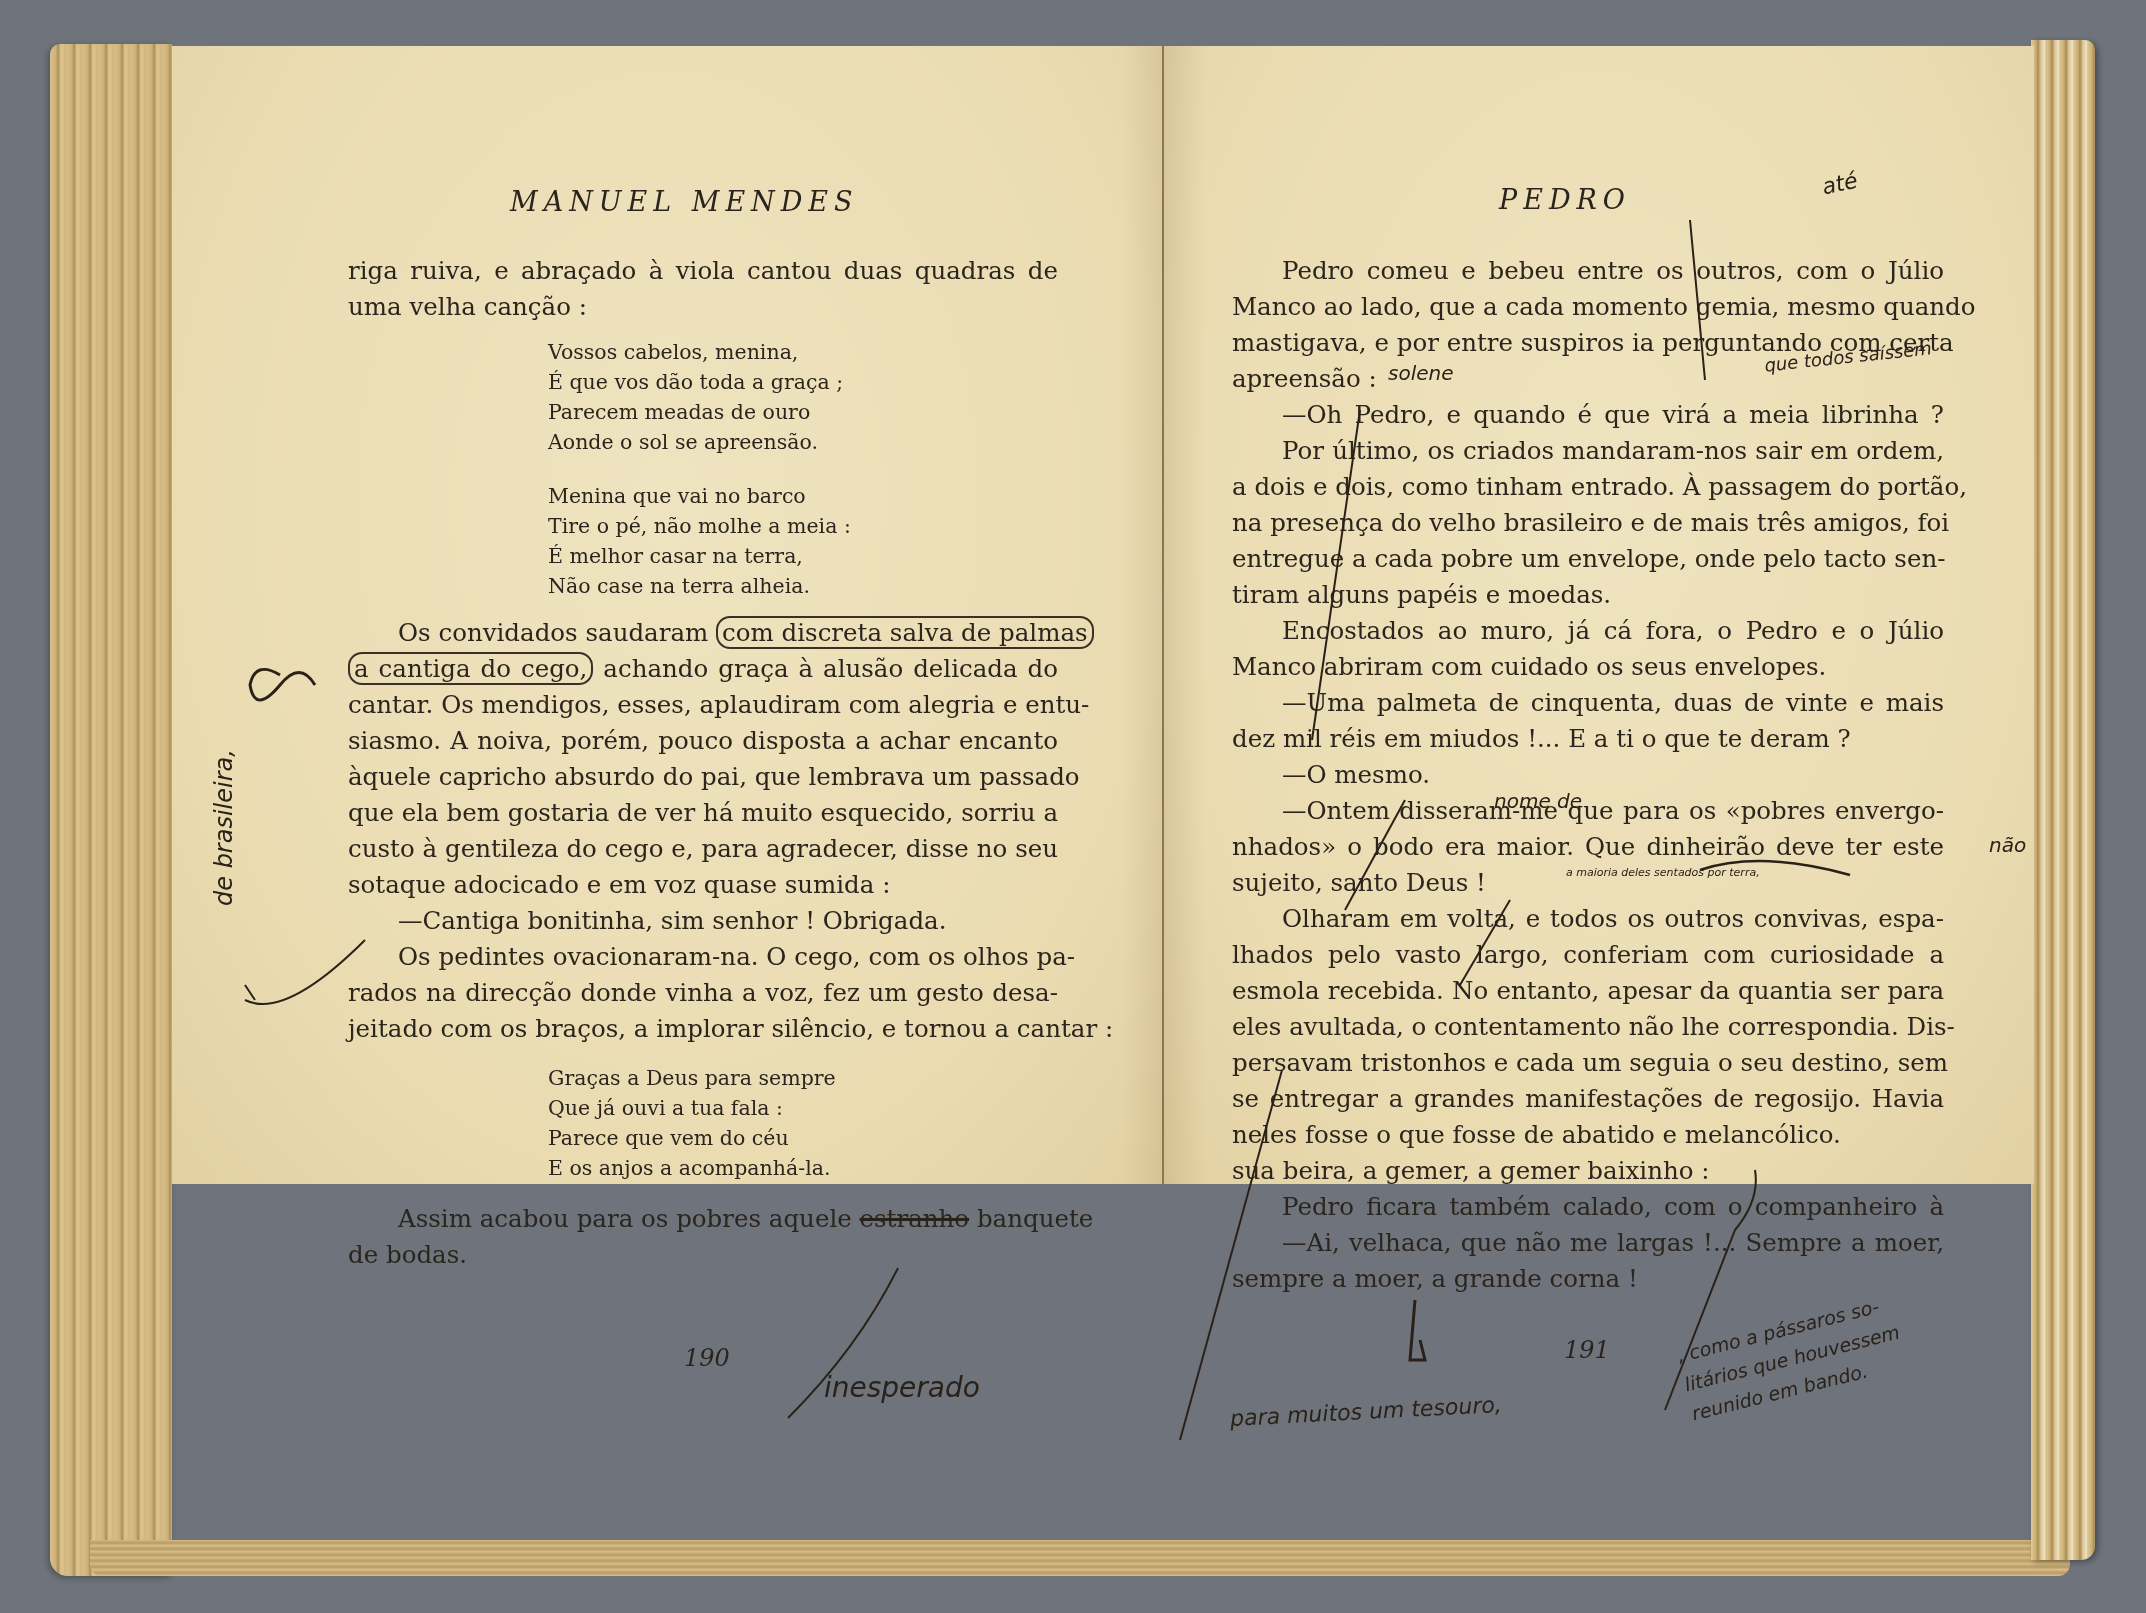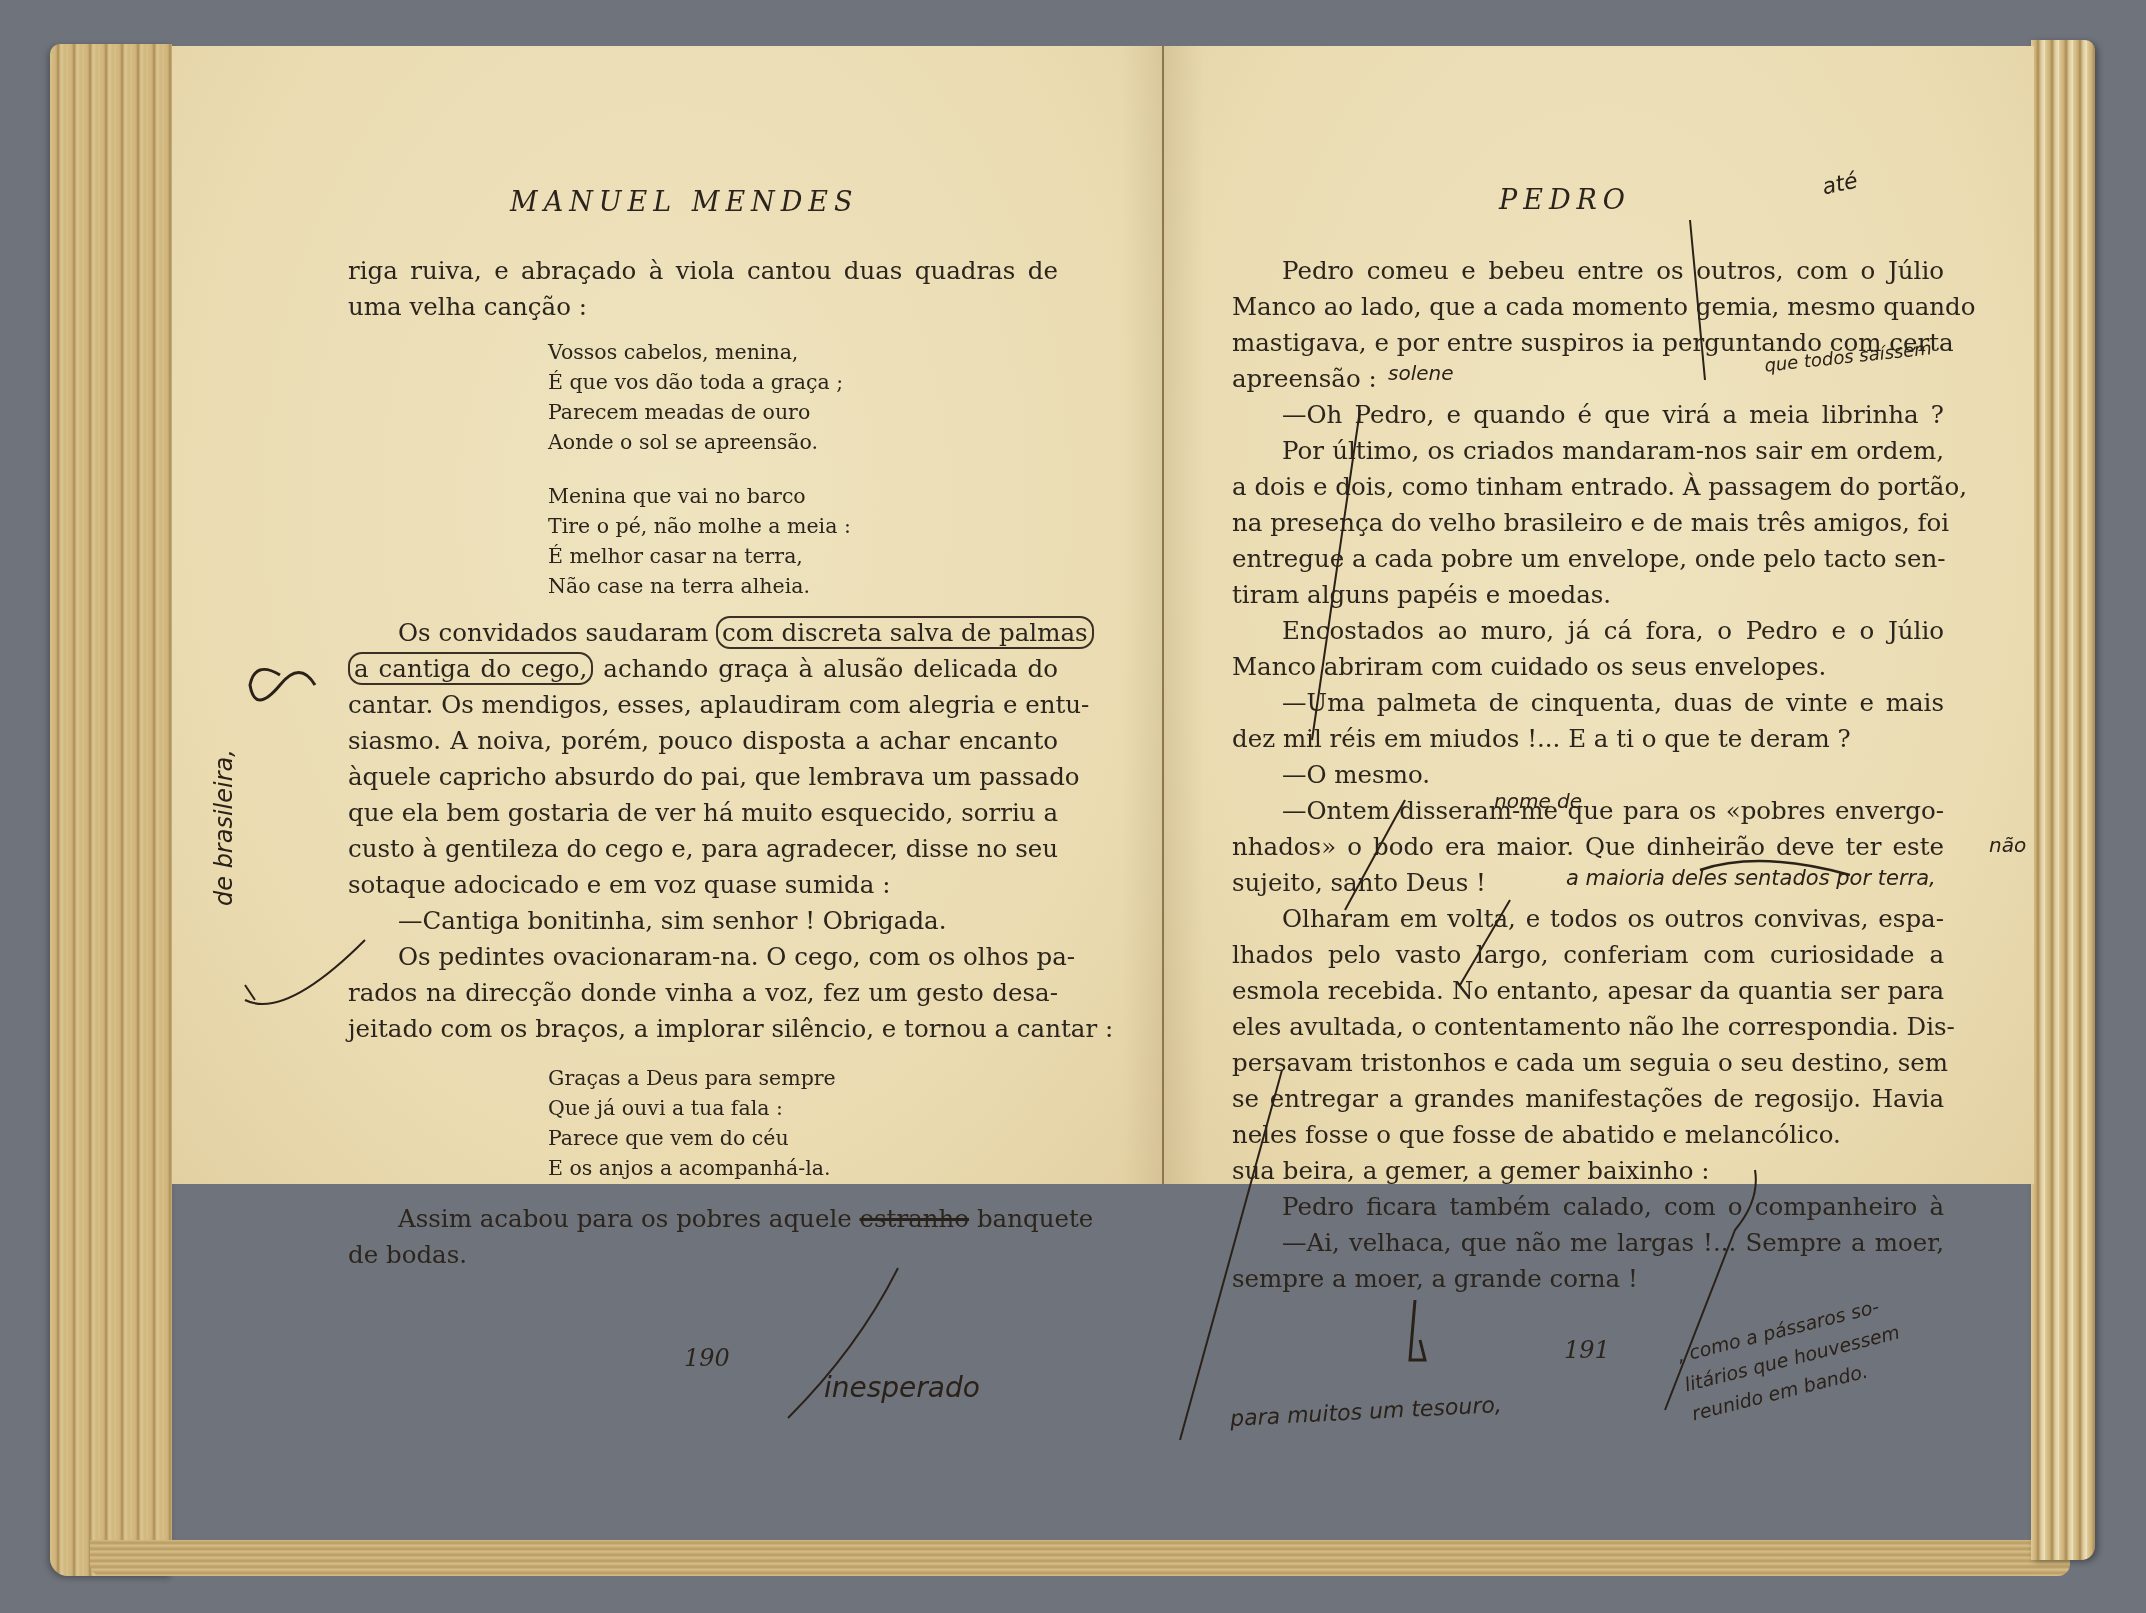--- a/index.html
+++ b/index.html
@@ -177,21 +177,21 @@
         <span class="line last">sempre a moer, a grande corna !</span>
       </div>
 
     <div class="folio" style="left:400px; top:1290px;">191</div>
 
     <div class="hand" style="left:658px; top:125px; font-size:22px; transform:rotate(-12deg);">até</div>
     <div class="hand" style="left:224px; top:315px; font-size:20px;">solene</div>
     <div class="hand" style="left:600px; top:300px; font-size:18px; transform:rotate(-6deg);">que todos saíssem</div>
     <div class="hand" style="left:330px; top:743px; font-size:20px;">nome de</div>
     <div class="hand" style="left:825px; top:787px; font-size:20px;">não</div>
-    <div class="hand" style="left:402px; top:820px; font-size:21px;text-align:center;">a maioria deles sentados por terra,</div>
+    <div class="hand" style="left:402px; top:820px; font-size:11px;text-align:center;">a maioria deles sentados por terra,</div>
     <div class="hand" style="left:66px; top:1353px; font-size:22px; transform:rotate(-3deg);">para muitos um tesouro,</div>
     <div class="hand" style="left:510px; top:1295px; font-size:19px; line-height:30px; transform:rotate(-14deg); transform-origin:left top;">
       <div>, como a pássaros so-</div>
       <div>litários que houvessem</div>
       <div>reunido em bando.</div>
     </div>
   </div>
 
   <svg class="marks" width="2045" height="1540">
     <g fill="none" stroke="#2a2118" stroke-width="2">

